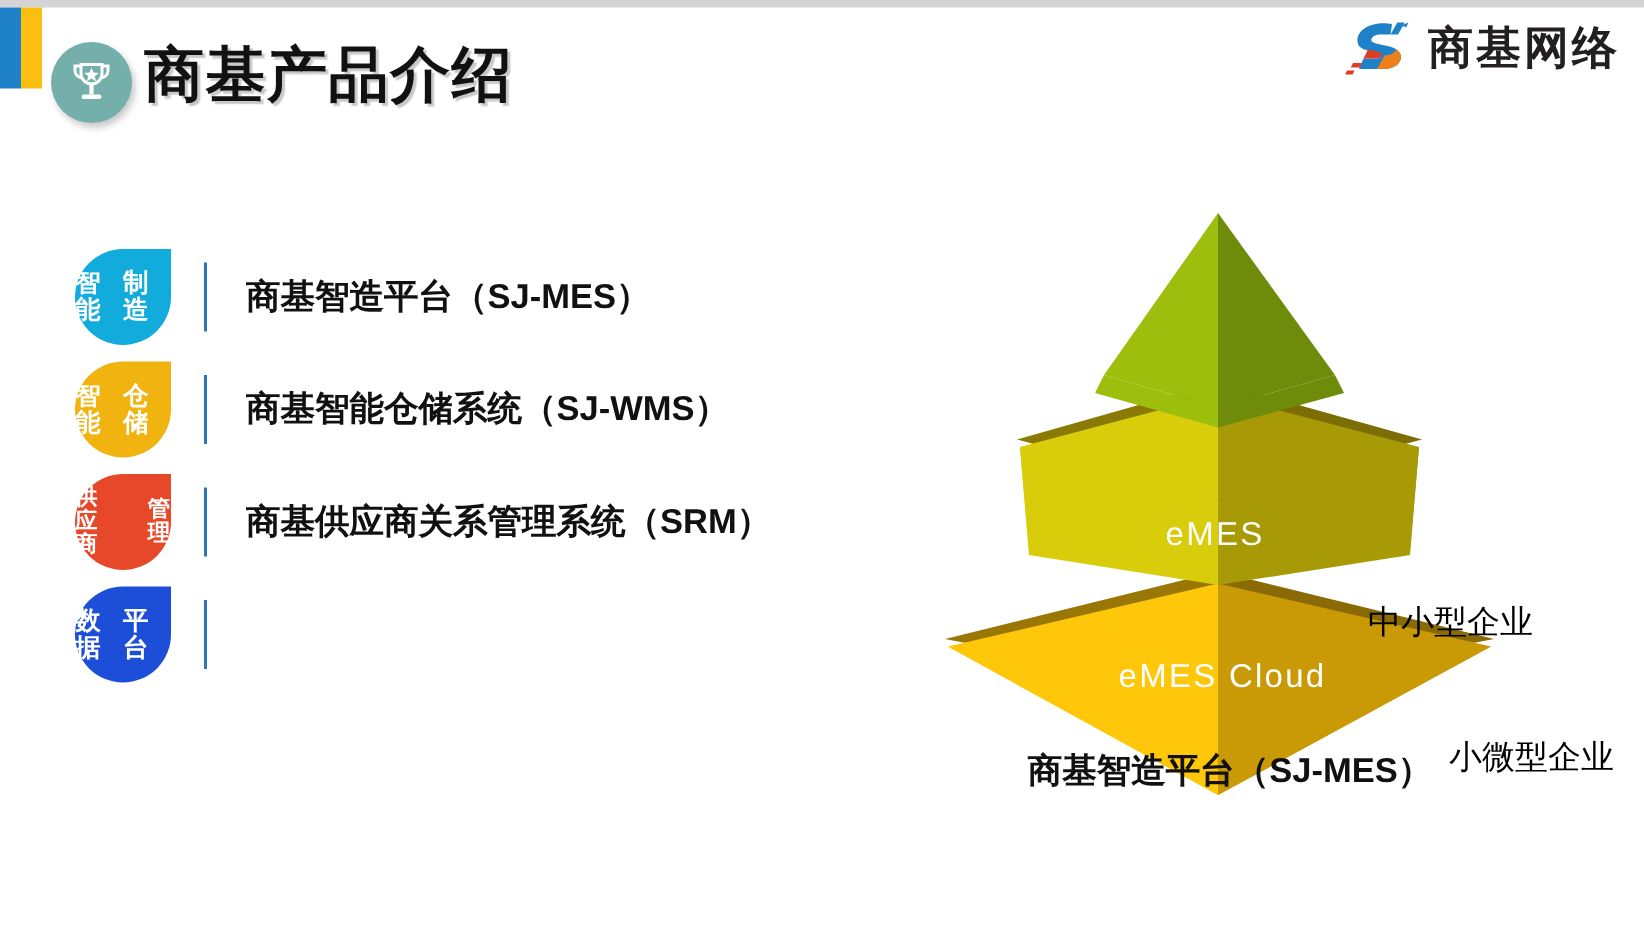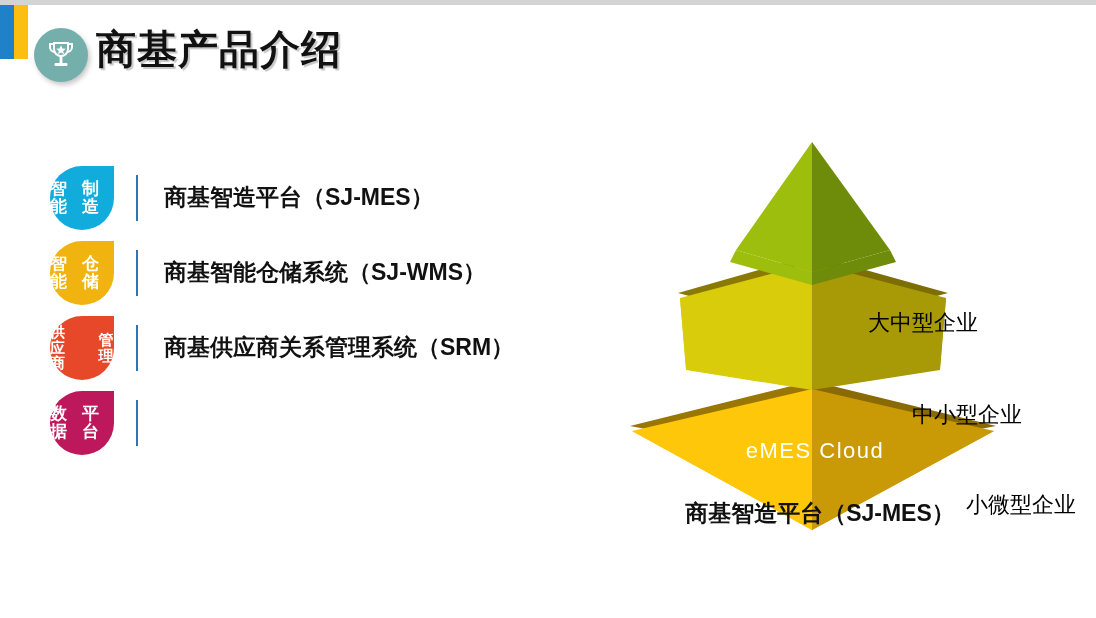--- a/index.html
+++ b/index.html
@@ -187,20 +187,32 @@
         <path d="M9 4 h14 v6 a7 7 0 0 1 -14 0 z" fill="none" stroke="#ffffff" stroke-width="2"></path>
         <path d="M9 5 h-4 v3 a5 5 0 0 0 5 5" fill="none" stroke="#ffffff" stroke-width="2"></path>
         <path d="M23 5 h4 v3 a5 5 0 0 1 -5 5" fill="none" stroke="#ffffff" stroke-width="2"></path>
         <rect x="14.6" y="17" width="2.8" height="7" fill="#ffffff"></rect>
         <rect x="9.5" y="24" width="13" height="3" rx="1.2" fill="#ffffff"></rect>
         <polygon points="16,6.2 17.4,9.4 20.8,9.7 18.2,11.9 19,15.2 16,13.4 13,15.2 13.8,11.9 11.2,9.7 14.6,9.4" fill="#ffffff"></polygon>
       </svg>
     </div>
     <div class="page-title">商基产品介绍</div>
 
+    <div class="brand">
+      <svg class="brand-mark" viewBox="0 0 46 40">
+        <path d="M32 3 C20 1 8 6 9 15 C9.7 21 19 21 23 22 C26 23 25 26 22 26 L13 26 L10 33 L26 33 C38 33 41 24 35 20 C31 17 22 17 19 15 C17 13.5 19 10.5 23 10 L31 10 Z" fill="#1f82c8"></path>
+        <path d="M35 20 C41 24 38 33 26 33 L22 33 L27 24 C31 24 34 22 35 20 Z" fill="#ee7f1b"></path>
+        <path d="M31 10 L35.5 2 L40.5 2 L36 10 Z" fill="#1f82c8"></path>
+        <path d="M38 4 l5 -2 l-1.5 3.2 z" fill="#1f82c8"></path>
+        <path d="M6 29 l6 0 l-1.5 3 l-6 0 z" fill="#e23b24"></path>
+        <path d="M2 34 l5 0 l-1.2 2.6 l-5 0 z" fill="#e23b24"></path>
+        <path d="M24 22 C26 23 25 26 22 26 L13 26 L16 20 C19 20.8 22 21.4 24 22 Z" fill="#e23b24"></path>
+      </svg>
+      <div class="brand-text">商基网络</div>
+    </div>
   </div>
 
   <div class="product-list">
 
     <div class="product-row">
       <div class="pill" style="background:#11abdc;">
         <span>智能</span>
         <span>制造</span>
       </div>
       <div class="divider"></div>
@@ -219,21 +231,21 @@
     <div class="product-row">
       <div class="pill" style="background:#e8482a; font-size:15px;gap:29px;">
         <span>供应商</span>
         <span>管理</span>
       </div>
       <div class="divider"></div>
       <div class="product-label">商基供应商关系管理系统（SRM）</div>
     </div>
 
     <div class="product-row">
-      <div class="pill" style="background:#be185d;">
+      <div class="pill" style="background:#1d4ed8;">
         <span>数据</span>
         <span>平台</span>
       </div>
       <div class="divider"></div>
     </div>
 
   </div>
 
   <div class="pyramid-wrap">
     <svg class="pyramid-svg" width="496" height="400" viewBox="0 0 496 400">
@@ -251,23 +263,23 @@
       <polygon points="212,133 346,168 340,237 212,201" fill="#a89a06"></polygon>
       <polygon points="80,168 86,240 212,260 212,201" fill="#d9cc0a"></polygon>
       <polygon points="346,168 340,240 212,260 212,201" fill="#a89a06"></polygon>
 
       <polygon points="212,12 136,120 212,142" fill="#9dbe0c"></polygon>
       <polygon points="212,12 290,120 212,142" fill="#6e8c09"></polygon>
       <polygon points="136,120 130,132 212,155 212,142" fill="#9dbe0c"></polygon>
       <polygon points="290,120 296,132 212,155 212,142" fill="#6e8c09"></polygon>
     </svg>
 
+    <div class="tier-text t0">eMES</div>
     <div class="tier-text t1">eMES Cloud</div>
     <div class="tier-text t2">vMES Cloud</div>
 
-    <div class="side-label s0">大中型企业</div>
     <div class="side-label s1">中小型企业</div>
     <div class="side-label s2">小微型企业</div>
   </div>
 
   <div class="pyramid-caption">商基智造平台（SJ-MES）</div>
 
 </div>
 
 </body></html>

